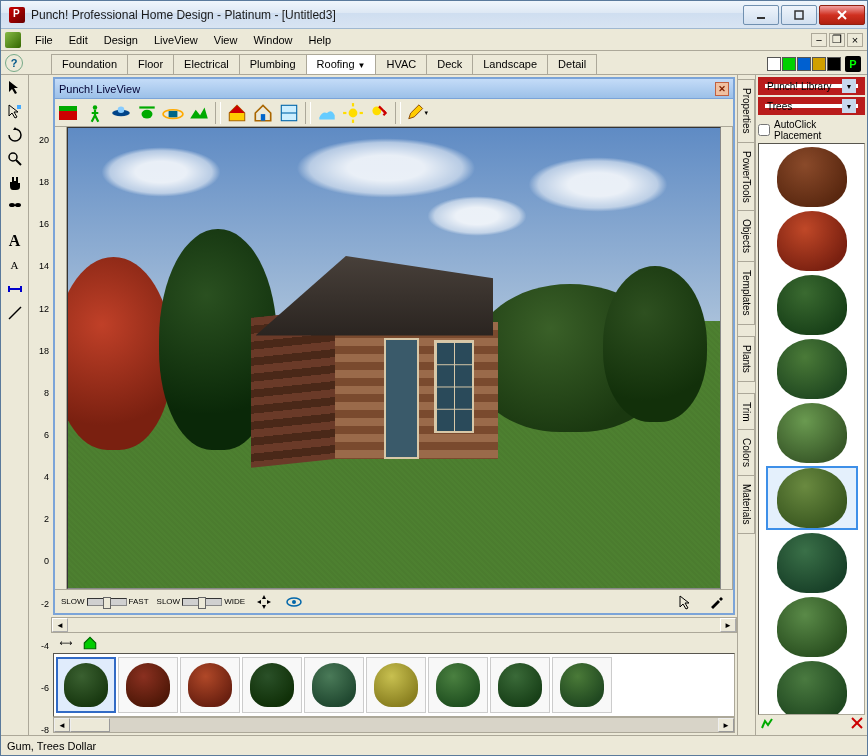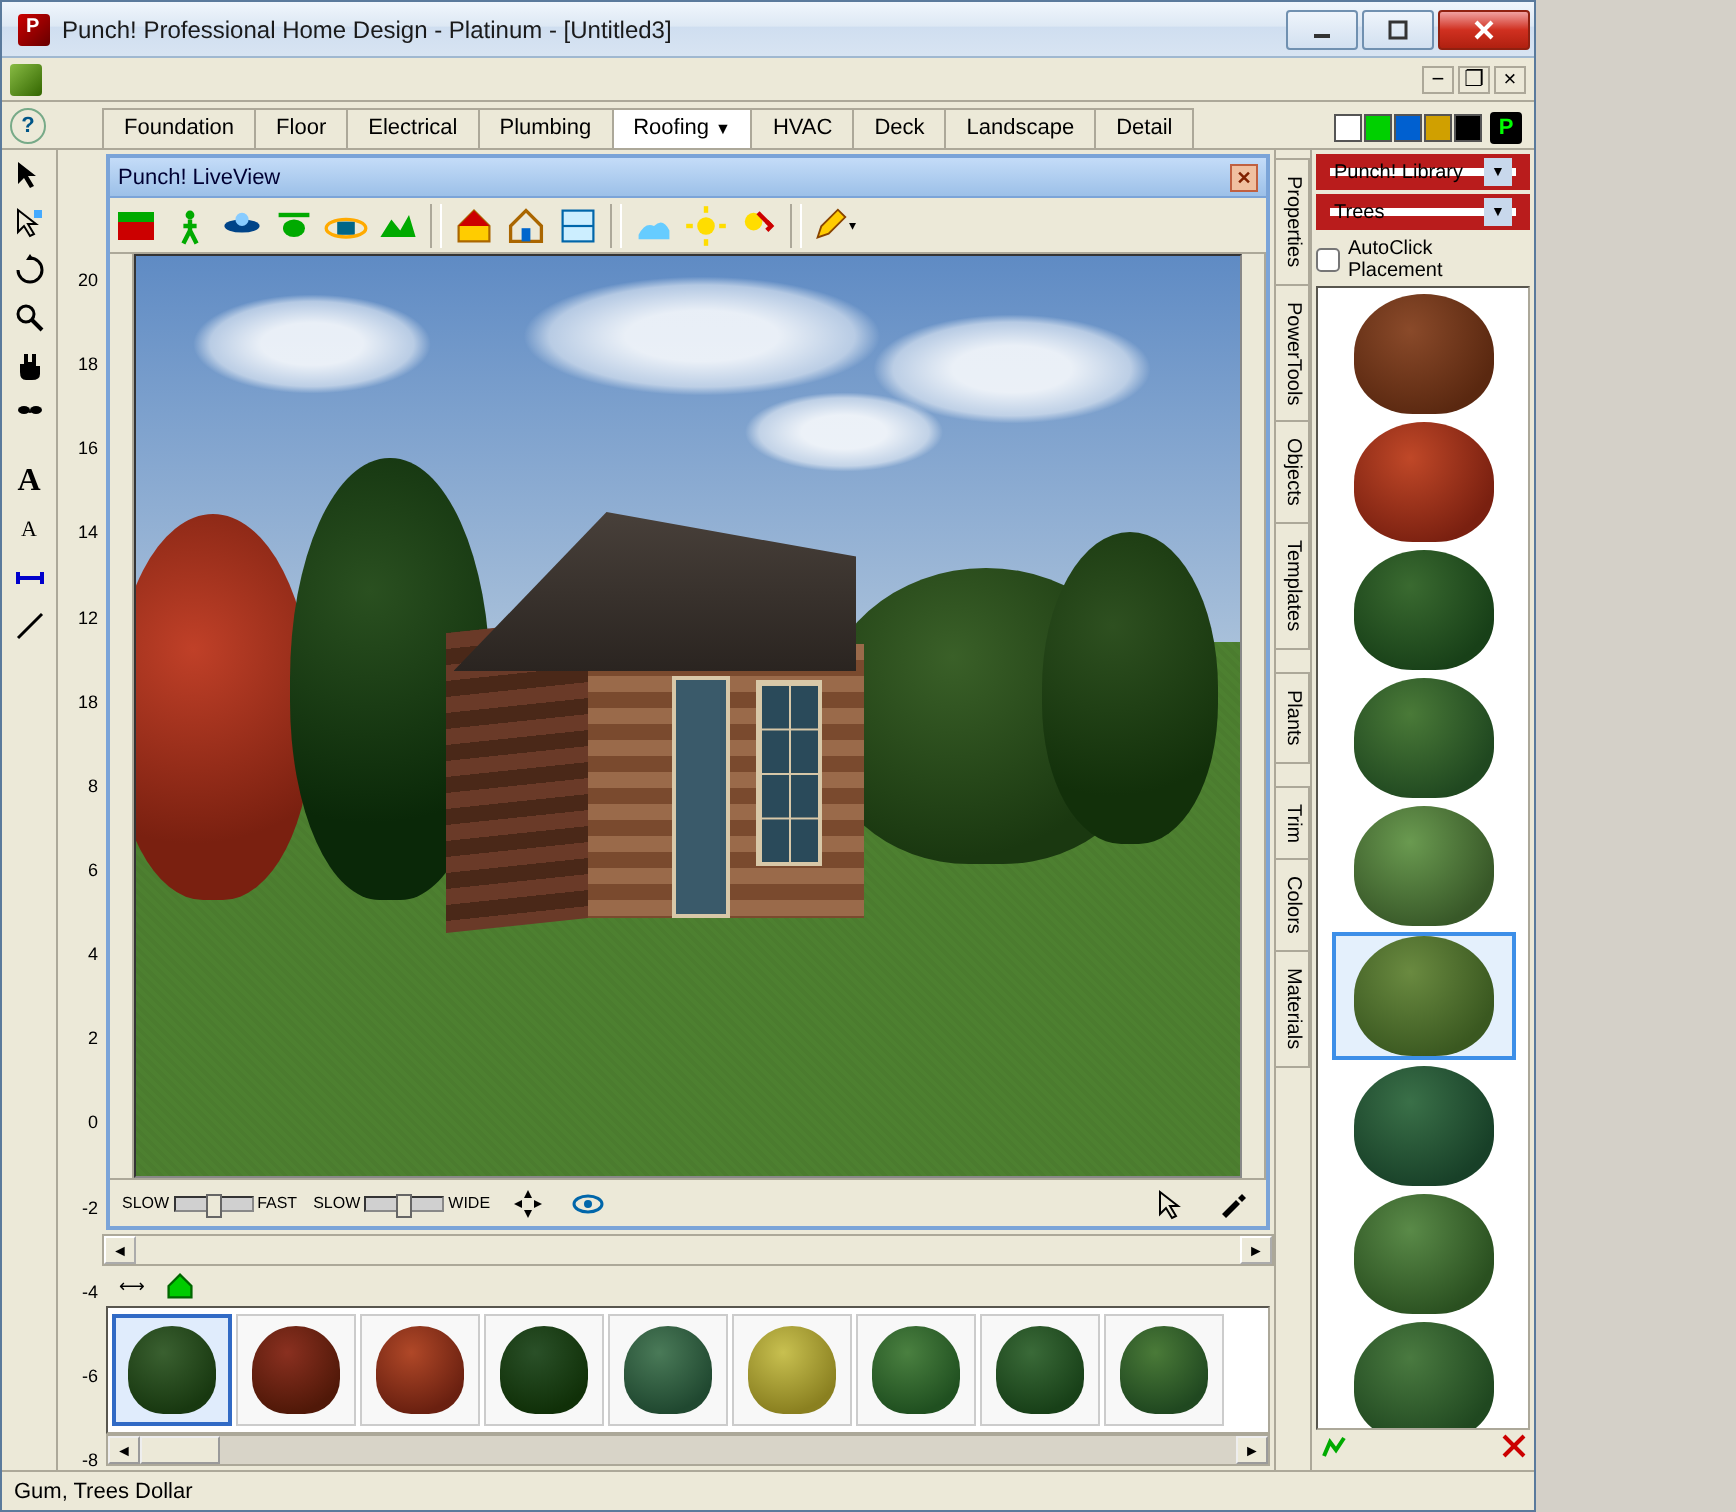--- a/index.html
+++ b/index.html
@@ -1,19 +1,19 @@
 <!DOCTYPE html>
 <html><head>
 <meta charset="utf-8">
 <style>
 * { box-sizing: border-box; margin: 0; padding: 0; }
 body { font-family: "Segoe UI", Tahoma, sans-serif; font-size: 11px; background: #d4d0c8; overflow: hidden; width: 868px; height: 756px; }
 
 
-.window-frame { width: 768px; height: 756px; border: 1px solid #5a7a9c; background: linear-gradient(to bottom, #e8f0f8, #d0dce8); display: flex; flex-direction: column; }
+.window-frame { width: 868px; height: 756px; border: 1px solid #5a7a9c; background: linear-gradient(to bottom, #e8f0f8, #d0dce8); display: flex; flex-direction: column; }
 .titlebar { height: 28px; background: linear-gradient(to bottom, #f0f6fc 0%, #dde8f4 45%, #cfdef0 46%, #d8e4f2 100%); display: flex; align-items: center; padding: 0 2px 0 8px; border-bottom: 1px solid #a0b8d0; }
 .titlebar-icon { width: 16px; height: 16px; margin-right: 6px; background: linear-gradient(135deg,#c00,#600); border-radius: 2px; position: relative; }
 .titlebar-icon::after { content:"P"; color:#fff; font-weight:bold; font-size:10px; position:absolute; left:4px; top:1px;}
 .titlebar-text { flex: 1; color: #1a1a1a; font-size: 12px; }
 .win-buttons { display: flex; gap: 0; }
 .win-btn { width: 36px; height: 20px; border: 1px solid #7090b0; background: linear-gradient(to bottom,#eef4fb,#d2e0f0); display:flex; align-items:center; justify-content:center; border-radius: 2px; margin-left:2px;}
 .win-btn.close { background: linear-gradient(to bottom,#f0a0a0,#d03020,#b02010); border-color:#902010; color:#fff; width:46px;}
 .win-btn svg { width:10px; height:10px; }
 
 
@@ -142,20 +142,21 @@
           <svg viewBox="0 0 10 10">
             <line x1="1" y1="1" x2="9" y2="9" stroke="#fff" stroke-width="2"></line>
             <line x1="9" y1="1" x2="1" y2="9" stroke="#fff" stroke-width="2"></line>
           </svg>
         </div>
     </div>
   </div>
 
   <div class="menubar">
     <div class="app-icon"></div>
+    <div id="menu-items"><span class="menu-item">File</span><span class="menu-item">Edit</span><span class="menu-item">Design</span><span class="menu-item">LiveView</span><span class="menu-item">View</span><span class="menu-item">Window</span><span class="menu-item">Help</span></div>
     <div class="mdi-controls">
       <div class="mdi-btn">−</div>
       <div class="mdi-btn">❐</div>
       <div class="mdi-btn">×</div>
     </div>
   </div>
 
   <div class="tabbar">
     <div class="help-q">?</div>
     <div id="tab-items" style="display:flex;margin-left:24px;">

